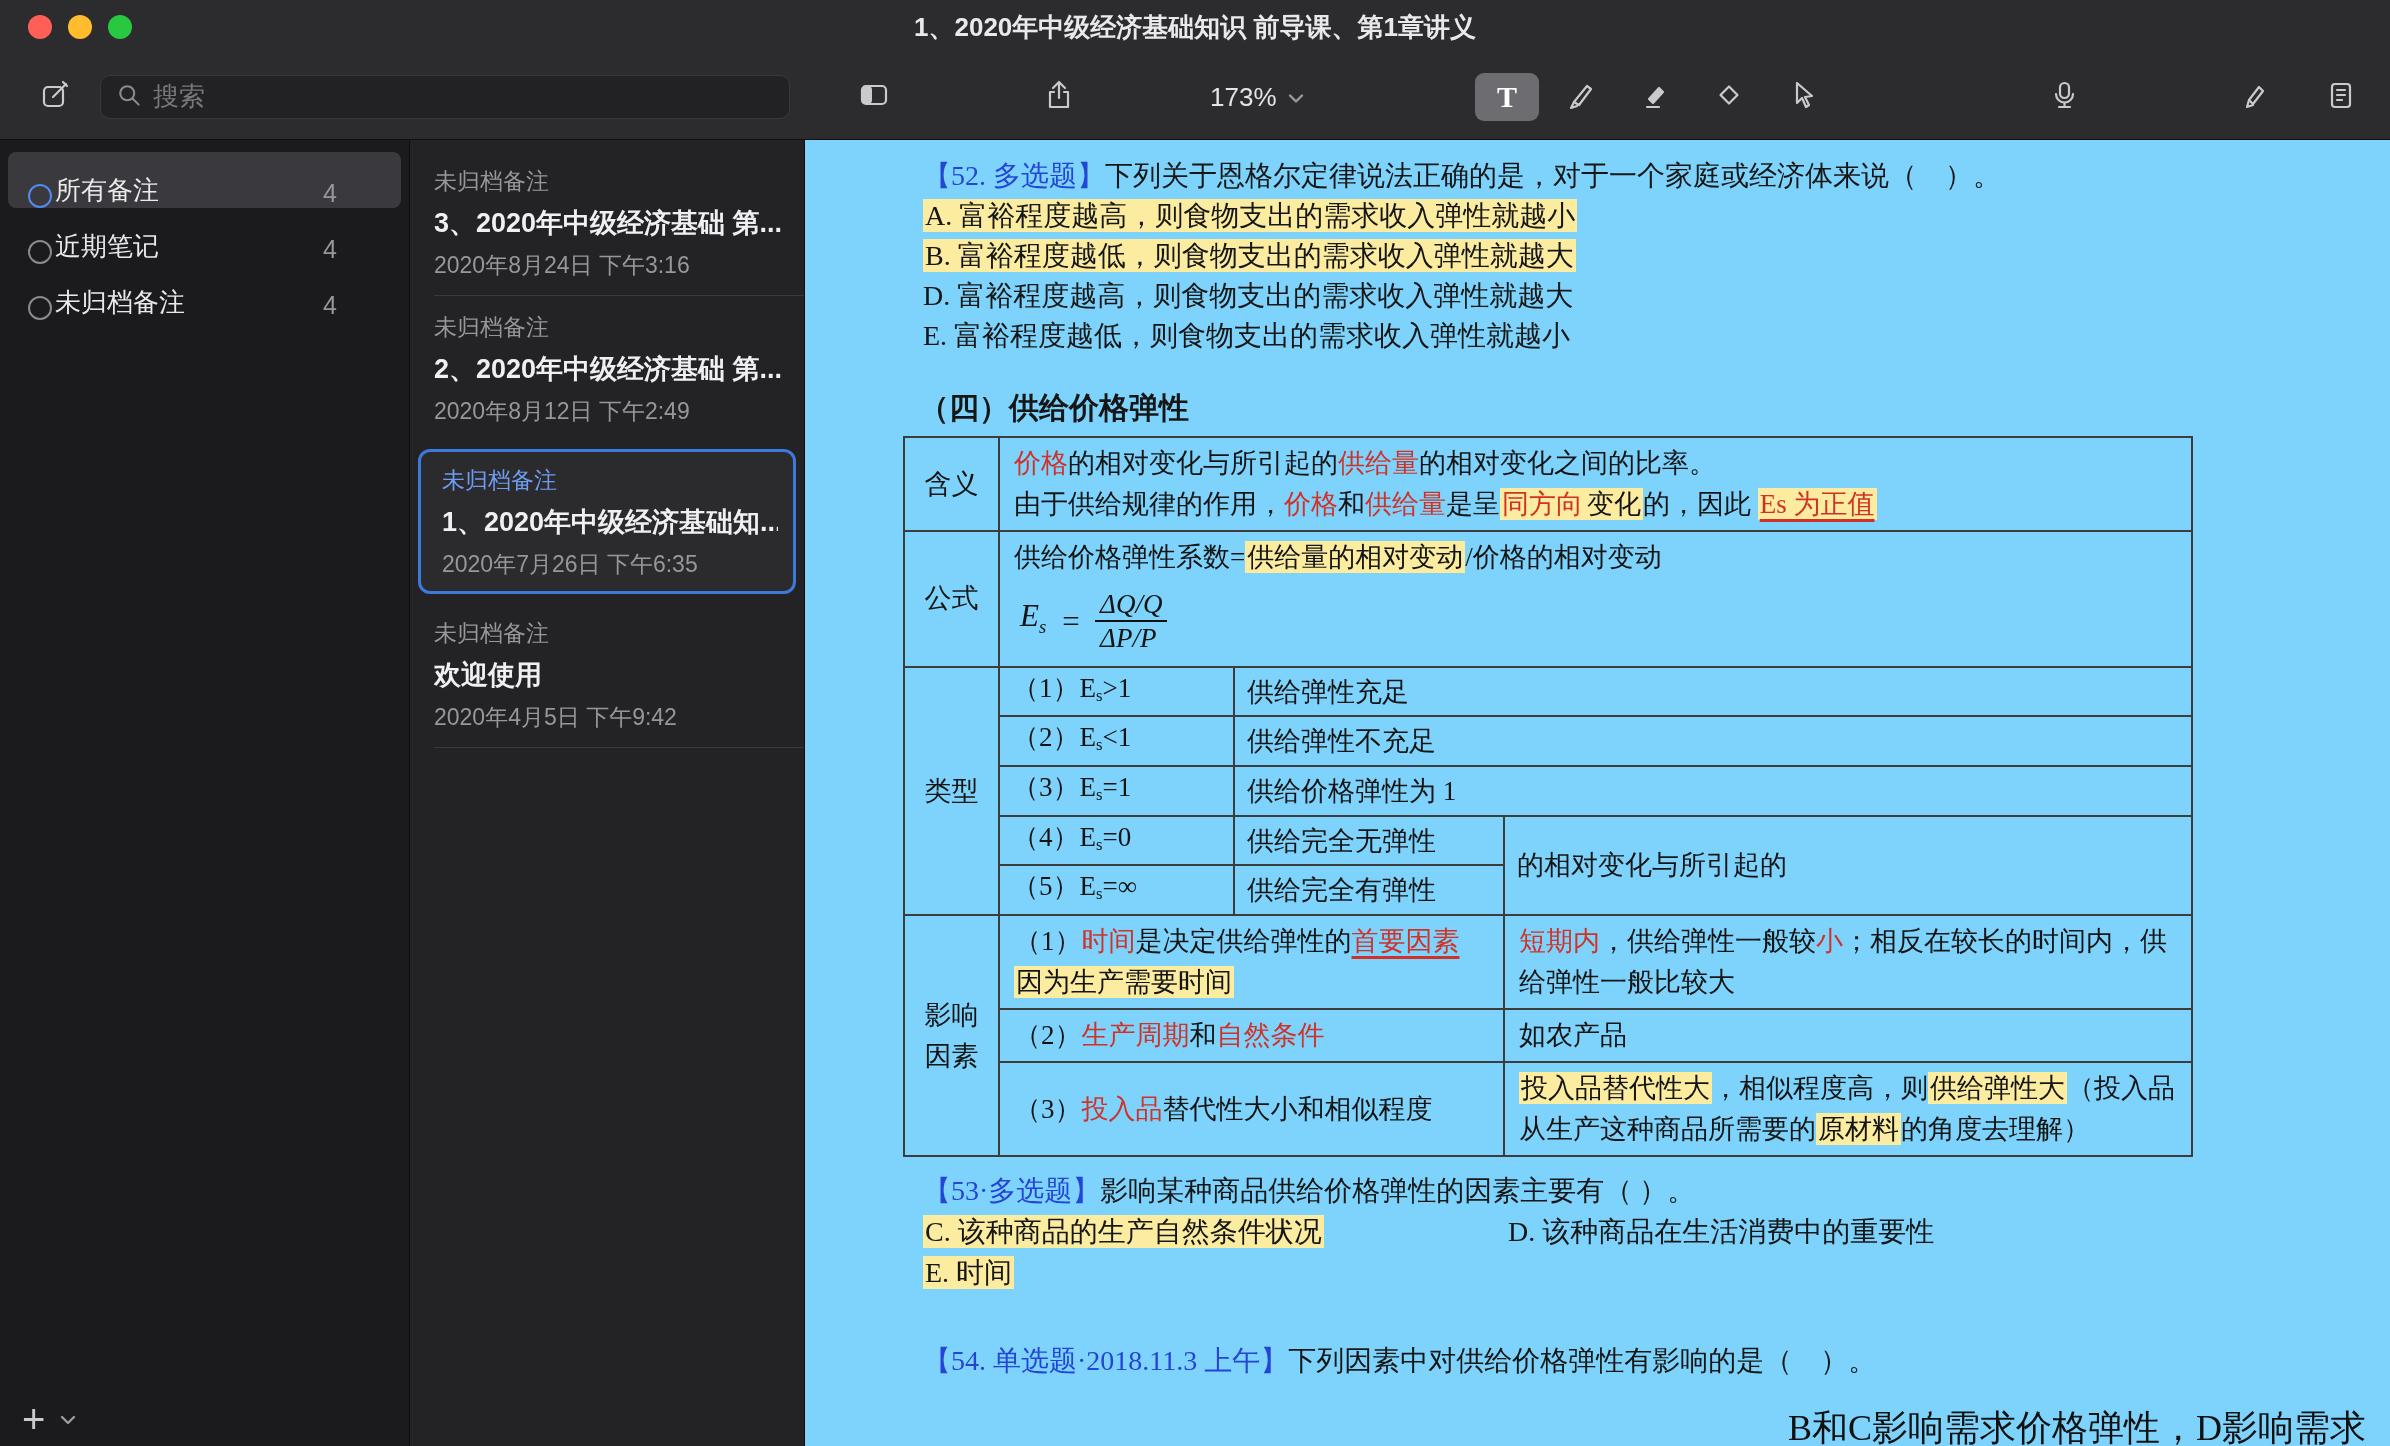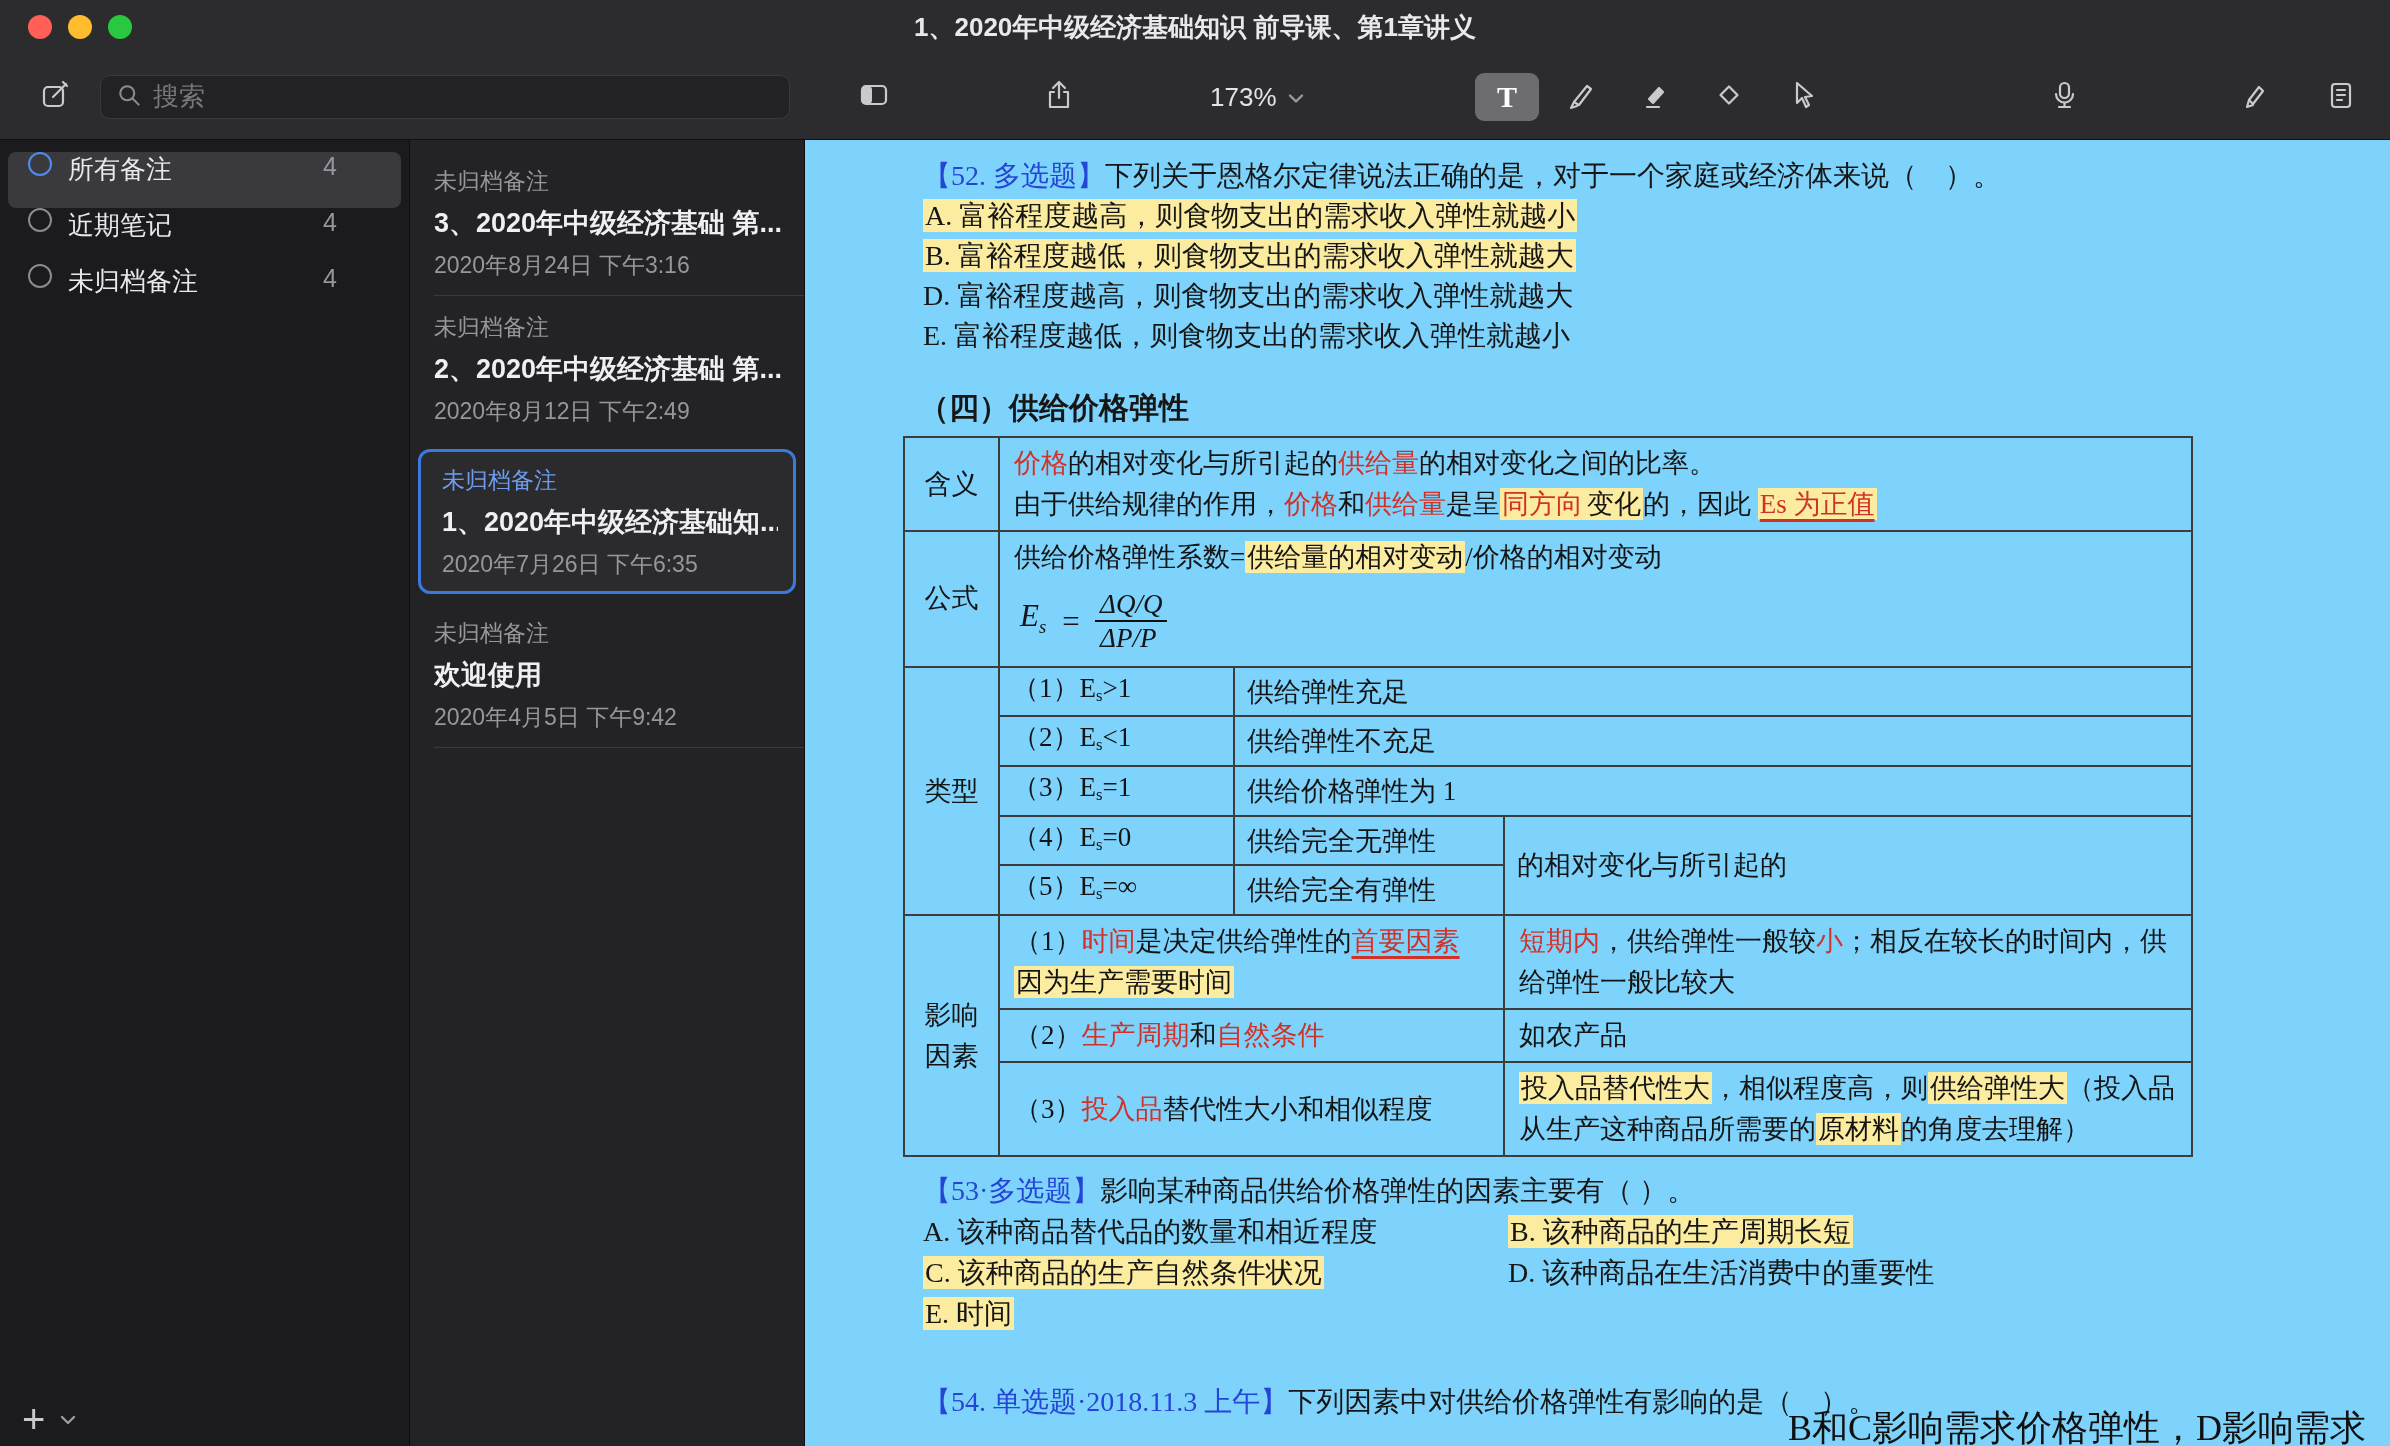--- a/index.html
+++ b/index.html
@@ -39,21 +39,21 @@
   .zoomctl svg{stroke:#9a9aa0;fill:none;stroke-width:2.4;stroke-linecap:round;stroke-linejoin:round}
   .tools{position:absolute;left:1475px;top:50%;transform:translateY(-50%);display:flex;gap:10px}
   .tool{width:64px;height:48px;border-radius:9px;display:flex;align-items:center;justify-content:center}
   .tool.active{background:#6c6c71}
   .tool-T{font-family:"Liberation Serif",serif;font-size:30px;font-weight:700;color:#ffffff}
 
   
   .main{display:flex;height:1306px}
 
   .sidebar{width:410px;background:var(--bg-sidebar);border-right:1px solid #0c0c0e;position:relative;padding-top:12px;flex:none}
-  .srow{height:56px;display:flex;align-items:flex-start;gap:16px;padding:0 64px 0 20px;margin:0 8px;border-radius:8px;color:var(--txt-light);font-size:26px}
+  .srow{height:56px;display:flex;align-items:flex-end;gap:3px;padding:0 64px 0 20px;margin:0 8px;border-radius:8px;color:var(--txt-light);font-size:26px}
   .srow.sel{background:var(--row-sel)}
   .scircle{width:24px;height:24px;border-radius:50%;border:2.5px solid #8a8a90;flex:none}
   .srow.sel .scircle{border-color:#4f8bf0}
   .scount{margin-left:auto;color:var(--txt-dim);font-size:25px}
   .sfooter{position:absolute;left:22px;bottom:10px;display:flex;align-items:flex-end;gap:14px;color:#c9c9ce}
   .plus{font-size:40px;line-height:34px}
   .sfooter svg{stroke:#9a9aa0;fill:none;stroke-width:2.4;stroke-linecap:round;stroke-linejoin:round;margin-bottom:6px}
 
   .notelist{width:395px;background:var(--bg-list);border-right:1px solid #0c0c0e;padding-top:10px;flex:none}
   .card{padding:16px 18px 14px 24px}
@@ -344,24 +344,20 @@
       </tr>
       <tr>
         <td colspan="2"><span>（3）</span><span class="red">投入品</span><span>替代性大小和相似程度</span></td>
         <td><span class="hl">投入品替代性大</span><span>，相似程度高，则</span><span class="hl">供给弹性大</span><span>（投入品从生产这种商品所需要的</span><span class="hl">原材料</span><span>的角度去理解）</span></td>
       </tr>
     </tbody>
       </table>
 
     <div class="qline q53block"><span class="blue">【53·多选题】</span><span>影响某种商品供给价格弹性的因素主要有（ ）。</span></div>
     <div class="optrow">
-      <span class="c1"><span>A. 该种商品替代品的数量和相近程度</span></span>
-      <span class="c2"><span class="hl">B. 该种商品的生产周期长短</span></span>
-    </div>
-    <div class="optrow">
       <span class="c1"><span class="hl">C. 该种商品的生产自然条件状况</span></span>
       <span class="c2"><span>D. 该种商品在生活消费中的重要性</span></span>
     </div>
     <div class="optrow">
       <span class="c1"><span class="hl">E. 时间</span></span>
     </div>
 
     <div class="qline q54block"><span class="blue">【54. 单选题·2018.11.3 上午】</span><span>下列因素中对供给价格弹性有影响的是（　）。</span></div>
 
     <div class="annotation">B和C影响需求价格弹性，D影响需求</div>

